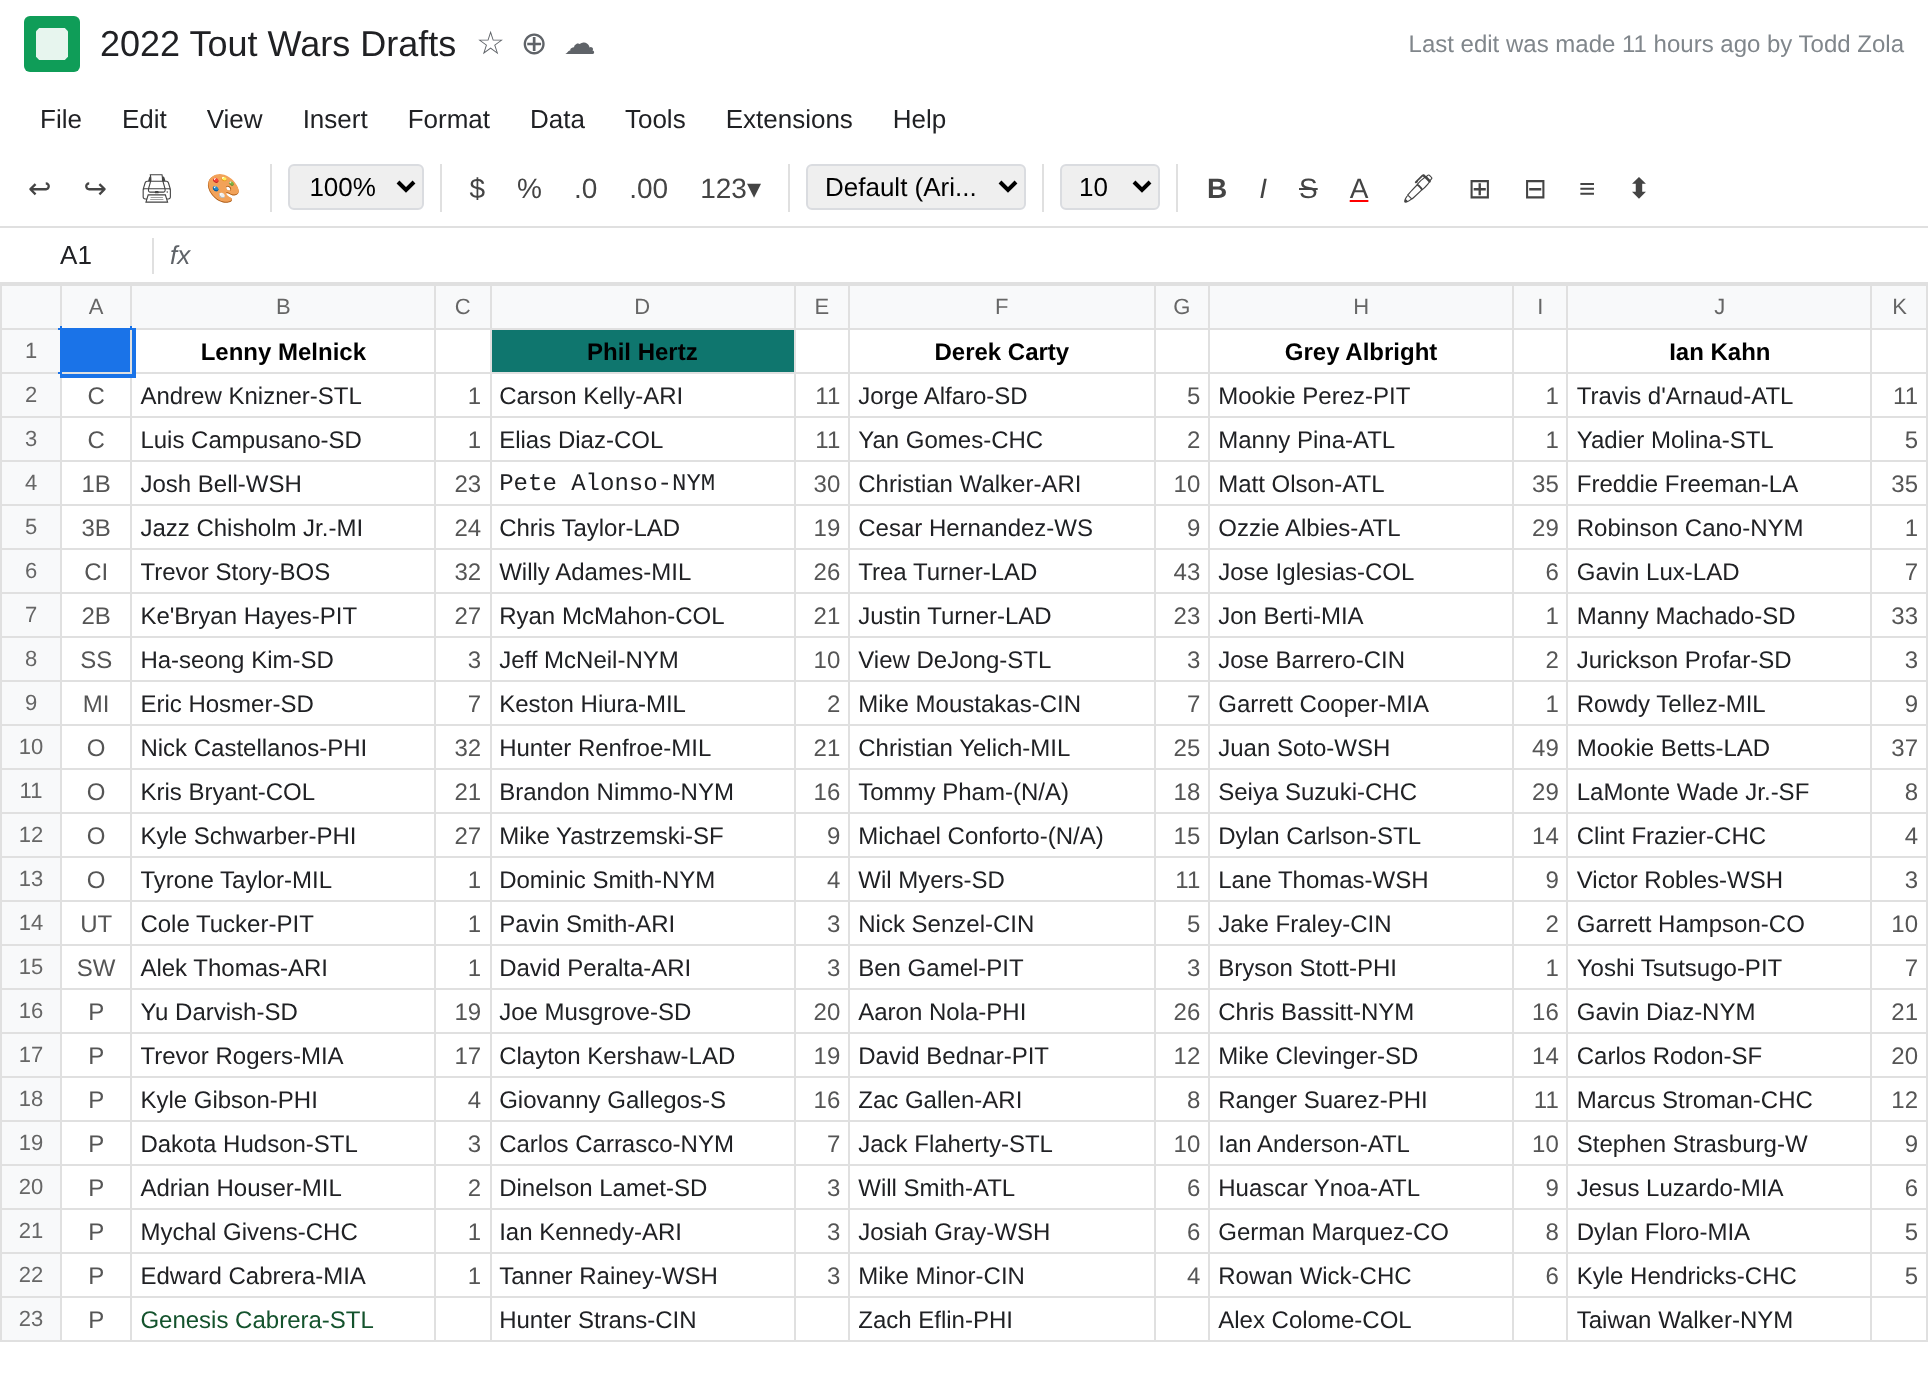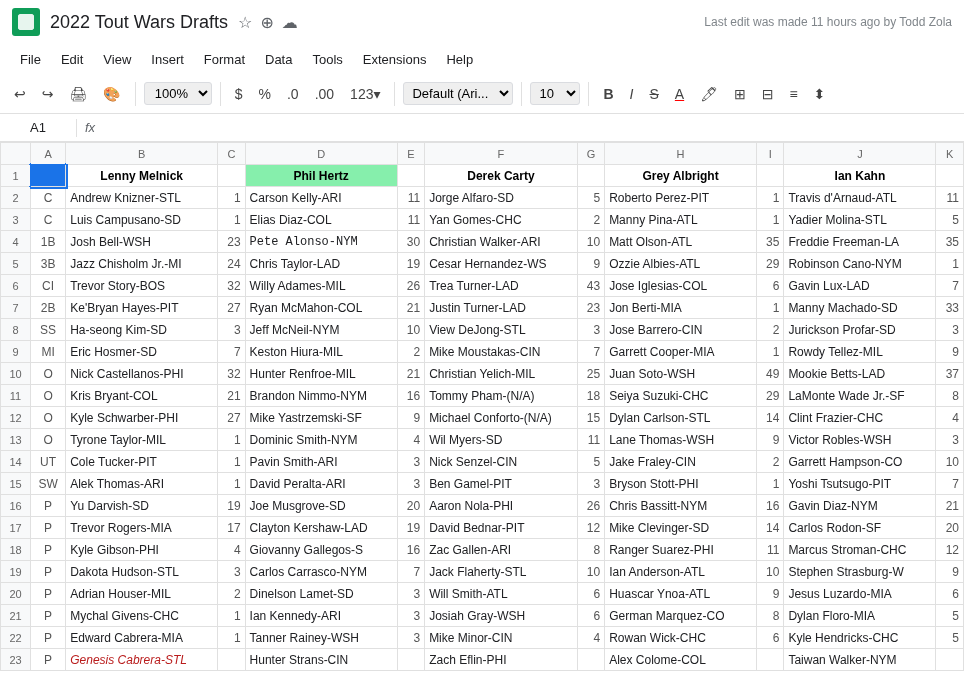--- a/index.html
+++ b/index.html
@@ -282,39 +282,39 @@
         <th class="col-header col-j">J</th>
         <th class="col-header col-k">K</th>
       </tr>
     </thead>
     <tbody id="sheet-body">
     <tr>
           <td class="row-header sticky-row-header">1</td>
           <td style="background-color: rgb(26, 115, 232); color: rgb(255, 255, 255); outline: rgb(26, 115, 232) solid 2px;"></td>
           <td style="font-weight: bold; text-align: center; background-color: rgb(255, 255, 255);">Lenny Melnick</td>
           <td></td>
-          <td style="font-weight: bold; text-align: center; background-color: #86efac;">Phil Hertz</td>
+          <td style="font-weight: bold; text-align: center; background-color: #0f766e;">Phil Hertz</td>
           <td></td>
           <td style="font-weight: bold; text-align: center; background-color: rgb(255, 255, 255);">Derek Carty</td>
           <td></td>
           <td style="font-weight: bold; text-align: center; background-color: rgb(255, 255, 255);">Grey Albright</td>
           <td></td>
           <td style="font-weight: bold; text-align: center; background-color: rgb(255, 255, 255);">Ian Kahn</td>
           <td></td>
         </tr>
         <tr>
           <td class="row-header sticky-row-header">2</td>
           <td style="text-align: center; color: rgb(85, 85, 85); background-color: rgb(255, 255, 255);">C</td>
           <td style="color: rgb(32, 33, 36);">Andrew Knizner-STL</td>
           <td style="text-align: right; color: rgb(85, 85, 85);">1</td>
           <td style="color: rgb(32, 33, 36);">Carson Kelly-ARI</td>
           <td style="text-align: right; color: rgb(85, 85, 85);">11</td>
           <td style="color: rgb(32, 33, 36);">Jorge Alfaro-SD</td>
           <td style="text-align: right; color: rgb(85, 85, 85);">5</td>
-          <td style="color: rgb(32, 33, 36);">Roberto Perez-PIT</td>
+          <td style="color: rgb(32, 33, 36);">Mookie Perez-PIT</td>
           <td style="text-align: right; color: rgb(85, 85, 85);">1</td>
           <td style="color: rgb(32, 33, 36);">Travis d'Arnaud-ATL</td>
           <td style="text-align: right; color: rgb(85, 85, 85);">11</td>
         </tr>
         <tr>
           <td class="row-header sticky-row-header">3</td>
           <td style="text-align: center; color: rgb(85, 85, 85); background-color: rgb(255, 255, 255);">C</td>
           <td style="color: rgb(32, 33, 36);">Luis Campusano-SD</td>
           <td style="text-align: right; color: rgb(85, 85, 85);">1</td>
           <td style="color: rgb(32, 33, 36);">Elias Diaz-COL</td>
@@ -588,21 +588,21 @@
           <td style="color: rgb(32, 33, 36);">Mike Minor-CIN</td>
           <td style="text-align: right; color: rgb(85, 85, 85);">4</td>
           <td style="color: rgb(32, 33, 36);">Rowan Wick-CHC</td>
           <td style="text-align: right; color: rgb(85, 85, 85);">6</td>
           <td style="color: rgb(32, 33, 36);">Kyle Hendricks-CHC</td>
           <td style="text-align: right; color: rgb(85, 85, 85);">5</td>
         </tr>
         <tr>
           <td class="row-header sticky-row-header">23</td>
           <td style="text-align: center; color: rgb(85, 85, 85); background-color: rgb(255, 255, 255);">P</td>
-          <td style="color: #b91c1c; font-style: italic;">Genesis Cabrera-STL</td>
+          <td style="color: #14532d;">Genesis Cabrera-STL</td>
           <td style="text-align: right; color: rgb(85, 85, 85);"></td>
           <td style="color: rgb(32, 33, 36);">Hunter Strans-CIN</td>
           <td style="text-align: right; color: rgb(85, 85, 85);"></td>
           <td style="color: rgb(32, 33, 36);">Zach Eflin-PHI</td>
           <td style="text-align: right; color: rgb(85, 85, 85);"></td>
           <td style="color: rgb(32, 33, 36);">Alex Colome-COL</td>
           <td style="text-align: right; color: rgb(85, 85, 85);"></td>
           <td style="color: rgb(32, 33, 36);">Taiwan Walker-NYM</td>
           <td style="text-align: right; color: rgb(85, 85, 85);"></td>
         </tr>

